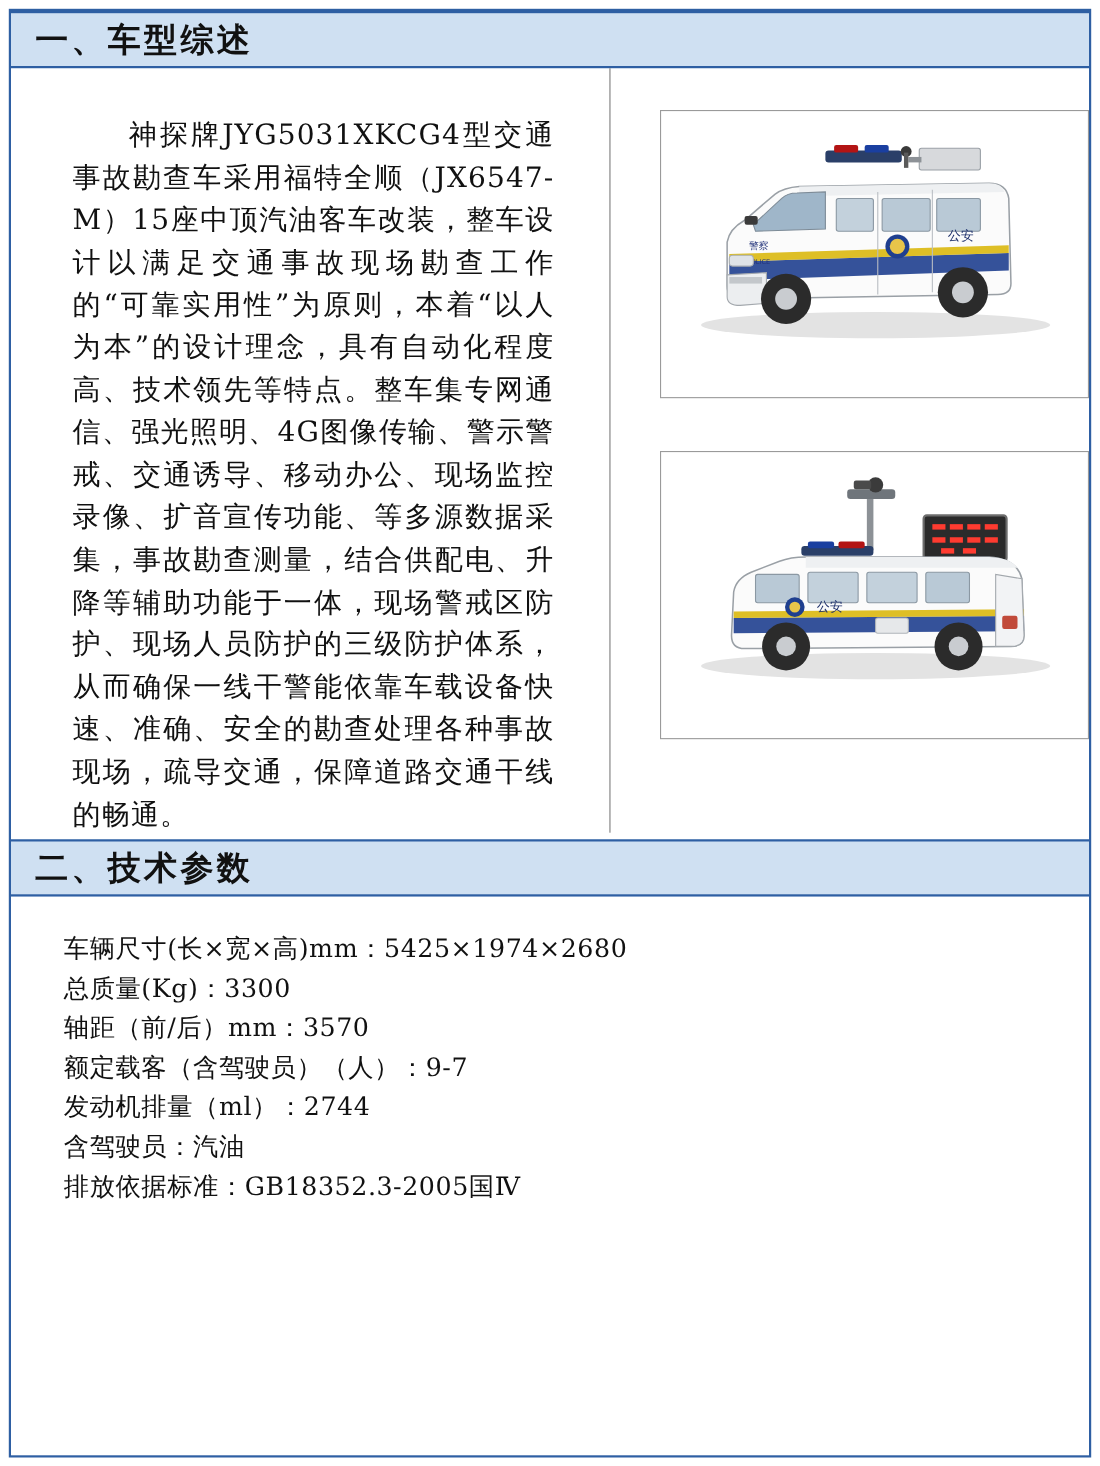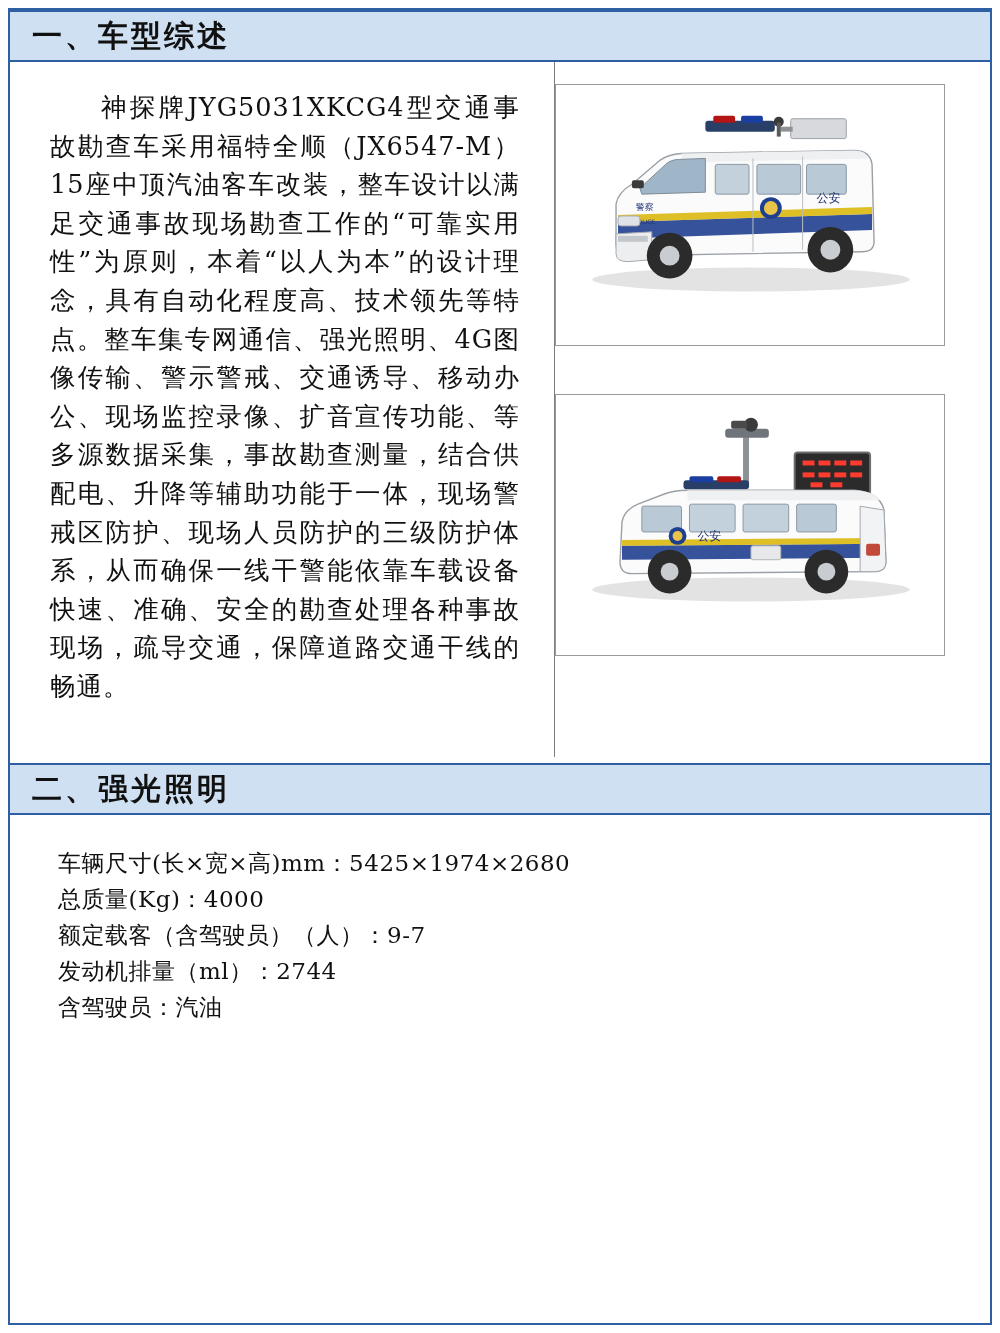--- a/index.html
+++ b/index.html
@@ -75,33 +75,34 @@
     border-right: 1px solid #7d7d7d;
     padding: 26px 34px 0 40px;
     height: 695px;
   }
   .overview-right {
     flex: 1;
     box-sizing: border-box;
     padding: 22px 0 0 0;
     display: flex;
     flex-direction: column;
-    align-items: flex-start;
+    align-items: flex-end;
+    margin-top: 16px;
   }
 
   .body-text {
     font-family: "DejaVu Serif", "Liberation Serif", serif;
     font-size: 25.5px;
     line-height: 38.6px;
     text-align: justify;
     text-align-last: left;
     text-indent: 2em;
     letter-spacing: 1px;
     color: #111111;
-    margin: 0;
+    margin: 16px;
   }
 
   
   .photo {
     width: 390px;
     height: 262px;
     background: #ffffff;
     border: 1px solid #9a9a9a;
     box-sizing: border-box;
     position: relative;
@@ -256,24 +257,26 @@
           <circle cx="272" cy="178" r="9" fill="#c9ccd0"></circle>
 
           <rect x="196" y="152" width="30" height="14" rx="2" fill="#e6e8ea" stroke="#b0b5ba"></rect>
         </svg>
       </div>
 
     </div>
   </div>
 
   <div class="section-head" id="head2">
-    <div class="title">二、强光照明</div>
+    <div class="title">二、技术参数</div>
   </div>
 
   <div class="specs">
     <div class="spec-line">车辆尺寸(长×宽×高)mm：5425×1974×2680</div>
-    <div class="spec-line">总质量(Kg)：4000</div>
+    <div class="spec-line">总质量(Kg)：3300</div>
+    <div class="spec-line">轴距（前/后）mm：3570</div>
     <div class="spec-line">额定载客（含驾驶员）（人）：9-7</div>
     <div class="spec-line">发动机排量（ml）：2744</div>
     <div class="spec-line">含驾驶员：汽油</div>
+    <div class="spec-line">排放依据标准：GB18352.3-2005国Ⅳ</div>
   </div>
 
 </div>
 
 </body></html>

